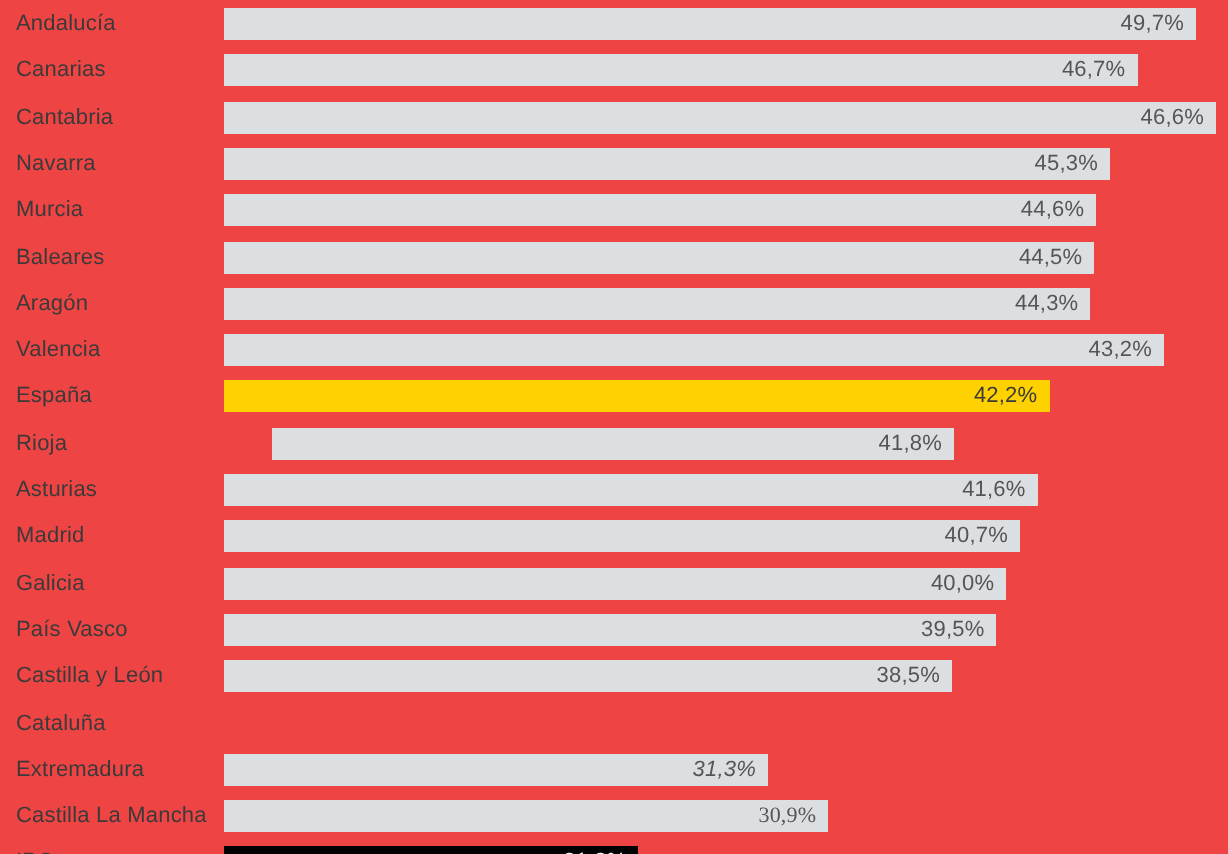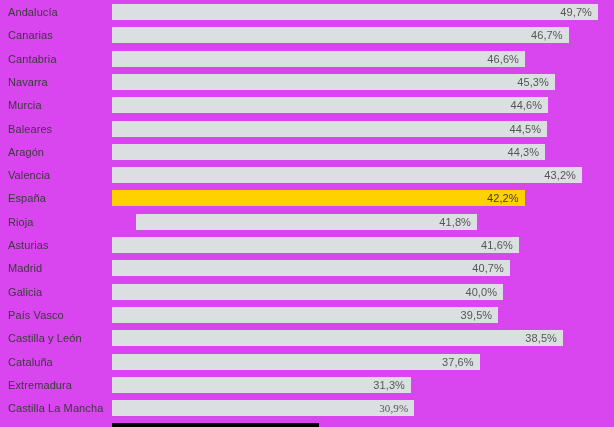--- a/index.html
+++ b/index.html
@@ -10,21 +10,21 @@
   body {
     width: 614px;
     height: 427px;
     font-family: "Liberation Sans", sans-serif;
     overflow: hidden;
   }
   #chart-root {
     position: relative;
     width: 614px;
     height: 427px;
-    background: #d946ef;
+    background: #ef4444;
   }
   .row {
     position: absolute;
     left: 0;
     width: 614px;
     height: 16px;
     display: block;
   }
   .row-label {
     position: absolute;
@@ -88,21 +88,21 @@
     <div class="row" style="top: 27.3px;">
       <span class="row-label">Canarias</span>
       <div class="bar-wrap" style="width: 456.664px;">
         <div class="bar">
           <span class="bar-value">46,7%</span>
         </div>
       </div>
     </div>
     <div class="row" style="top: 50.6px;">
       <span class="row-label">Cantabria</span>
-      <div class="bar-wrap" style="width: 413px;">
+      <div class="bar-wrap" style="width: 496px;">
         <div class="bar">
           <span class="bar-value">46,6%</span>
         </div>
       </div>
     </div>
     <div class="row" style="top: 73.9px;">
       <span class="row-label">Navarra</span>
       <div class="bar-wrap" style="width: 442.974px;">
         <div class="bar">
           <span class="bar-value">45,3%</span>
@@ -184,37 +184,32 @@
     <div class="row" style="top: 306.9px;">
       <span class="row-label">País Vasco</span>
       <div class="bar-wrap" style="width: 386.258px;">
         <div class="bar">
           <span class="bar-value">39,5%</span>
         </div>
       </div>
     </div>
     <div class="row" style="top: 330.2px; padding-left: 24px;">
       <span class="row-label">Castilla y León</span>
-      <div class="bar-wrap" style="width: 451px;">
+      <div class="bar-wrap" style="width: 364px;">
         <div class="bar">
           <span class="bar-value">38,5%</span>
         </div>
       </div>
     </div>
     <div class="row" style="top: 353.5px;">
       <span class="row-label">Cataluña</span>
-      <div class="bar-wrap" style="width: 367.678px;">
-        <div class="bar">
-          <span class="bar-value">37,6%</span>
-        </div>
-      </div>
     </div>
     <div class="row" style="top: 376.8px;">
       <span class="row-label">Extremadura</span>
-      <div class="bar-wrap" style="width: 299px;">
+      <div class="bar-wrap" style="width: 272px; font-style: italic;">
         <div class="bar">
           <span class="bar-value">31,3%</span>
         </div>
       </div>
     </div>
     <div class="row" style="top: 400.1px;">
       <span class="row-label">Castilla La Mancha</span>
       <div class="bar-wrap" style="width: 302.161px; font-family: Liberation Serif, serif;">
         <div class="bar">
           <span class="bar-value">30,9%</span>

